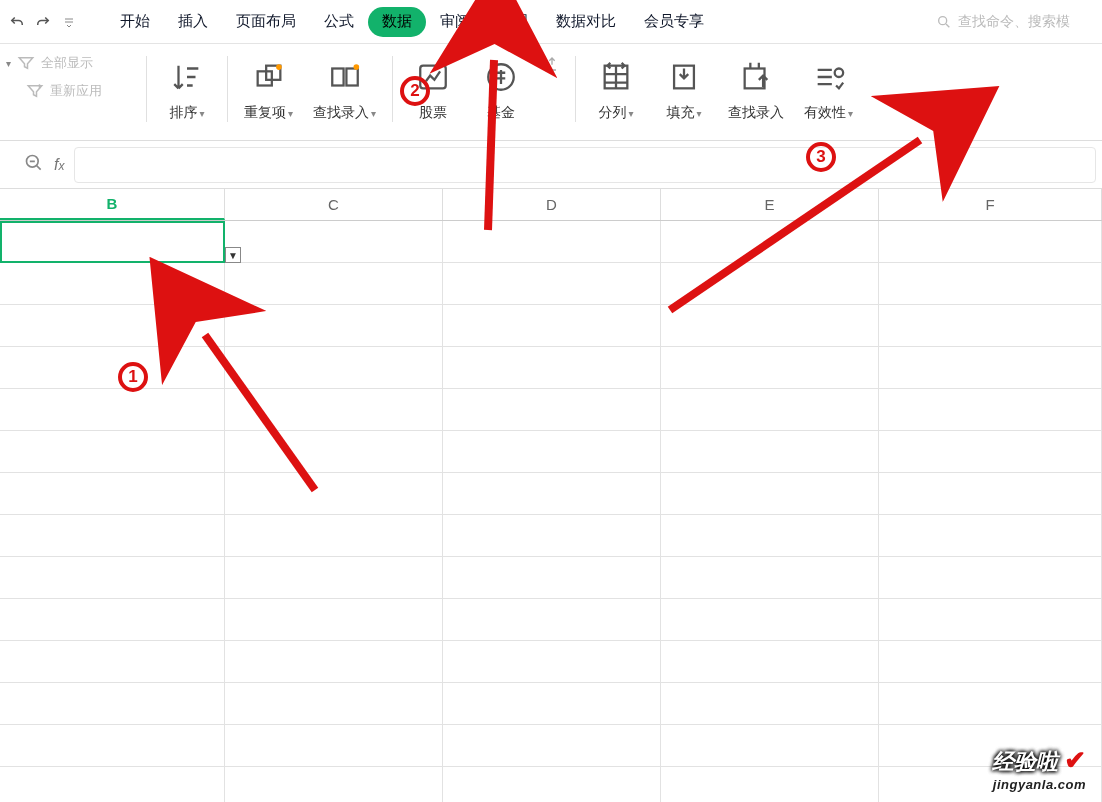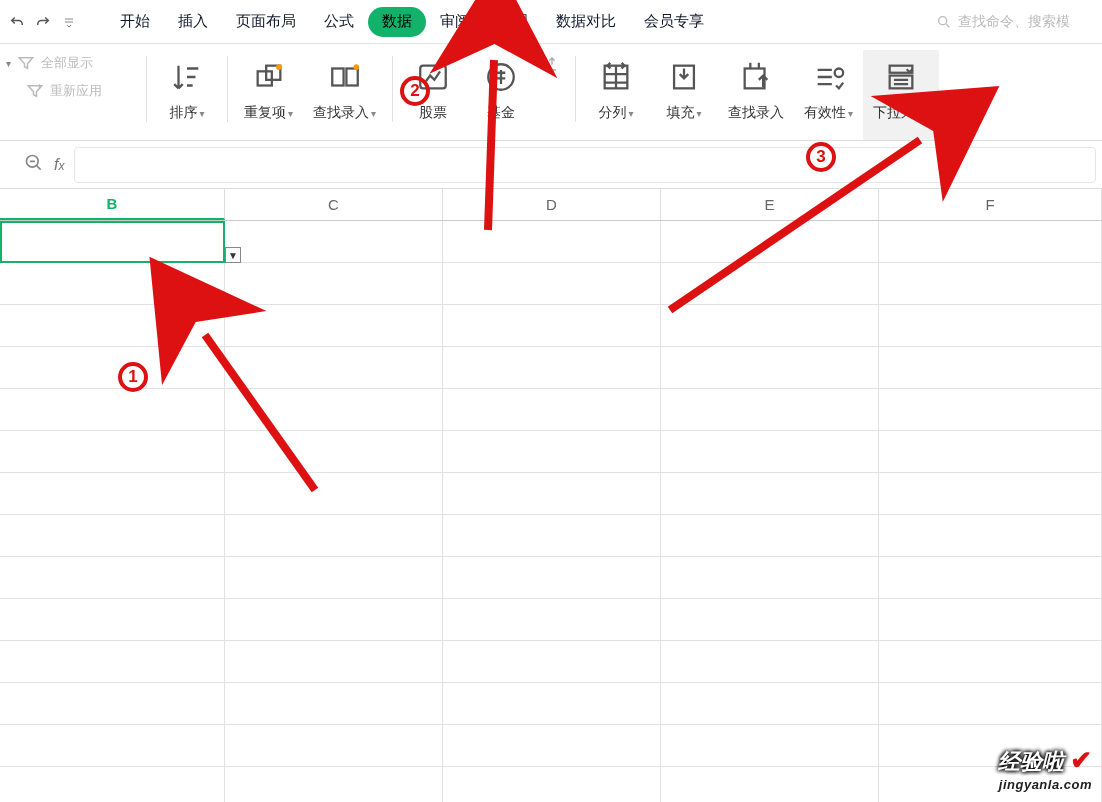--- a/index.html
+++ b/index.html
@@ -217,21 +217,21 @@
   
   .annot { position:absolute; pointer-events:none; }
   .badge {
     width:30px;height:30px;border:4px solid #d11;border-radius:50%;
     display:flex;align-items:center;justify-content:center;
     color:#d11;font-weight:bold;font-size:17px;
   }
 
   
   .watermark {
-    position:absolute; right:10px; bottom:10px;
+    position:absolute; right:16px; bottom:10px;
     text-align:right;
     pointer-events:none;
     color:#fff;
     text-shadow:0 0 4px #000, 0 0 4px #000, 0 0 4px #000;
     font-weight:bold;
   }
   .watermark .line1 { font-size:22px; font-style:italic; }
   .watermark .line1 .check { color:#d11; font-size:26px; text-shadow:none; font-style:normal;}
   .watermark .line2 { font-size:13px; color:#222; text-shadow:none; font-style:italic; letter-spacing:0.5px;}
 </style>
@@ -420,33 +420,20 @@
           <circle cx="19" cy="9" r="3"></circle>
           <path d="M17 18l2 2 3-4"></path>
         </svg>
     </div>
     <div class="ribbon-label">
         <span>有效性</span>
         <span class="dd-caret">▾</span>
       </div>
   </div>
 
-  <div class="ribbon-group highlight">
-    <div class="ribbon-iconbox">
-      <svg width="34" height="34" viewBox="0 0 24 24" fill="none" stroke="#555" stroke-width="1.6">
-          <rect x="4" y="4" width="16" height="5"></rect>
-          <path d="M16 6.5l2 2 2-2" stroke-width="1.4"></path>
-          <rect x="4" y="11" width="16" height="9"></rect>
-          <path d="M7 14h10M7 17h10"></path>
-        </svg>
-    </div>
-    <div class="ribbon-label">
-        <span>下拉列表</span>
-      </div>
-  </div>
 
 </div>
 
 <div class="formula-bar">
   <span class="zoom-icon">
     <svg width="20" height="20" viewBox="0 0 24 24" fill="none" stroke="#888" stroke-width="2">
         <circle cx="10" cy="10" r="7"></circle>
         <path d="M7 10h6M20 20l-5-5"></path>
       </svg>
   </span>

